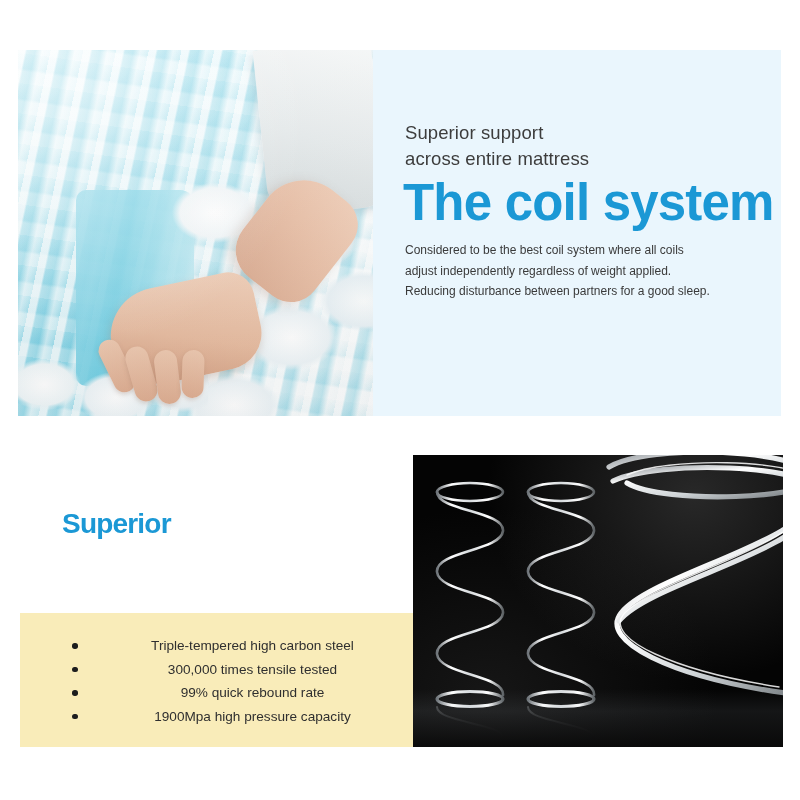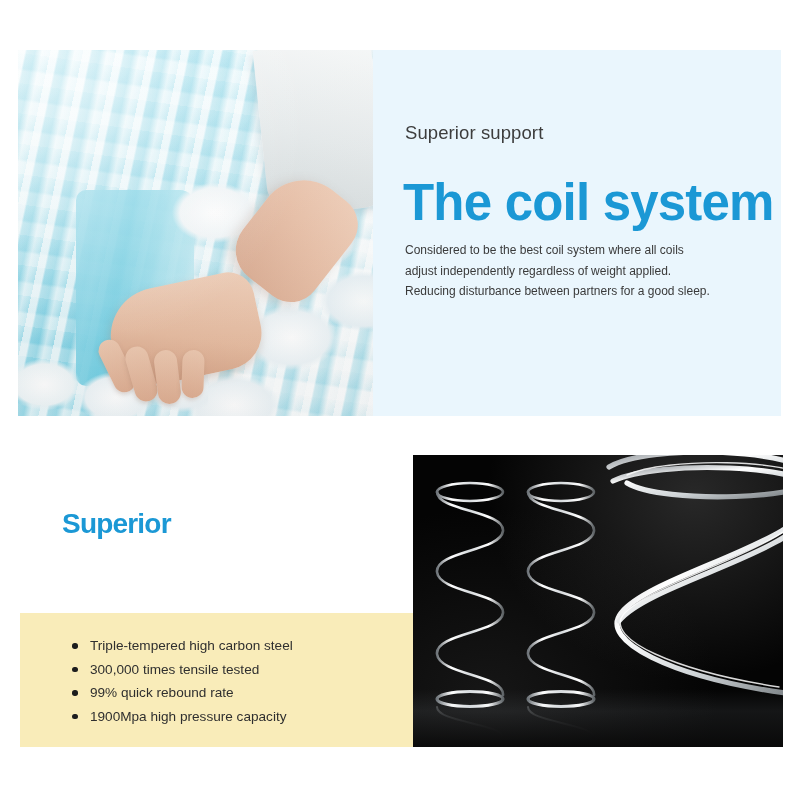--- a/index.html
+++ b/index.html
@@ -246,20 +246,21 @@
     top: 173px;
     width: 395px;
     height: 134px;
     background: #f9ecb9;
   }
 
   .bullets {
     margin: 0;
     padding: 22px 0 0 52px;
     list-style: none;
+    text-align: center;
   }
   .bullets li {
     position: relative;
     font-size: 13.6px;
     line-height: 21px;
     color: #2f2f2f;
     padding-left: 18px;
     margin-bottom: 2.5px;
   }
   .bullets li::before {
@@ -325,20 +326,21 @@
       <div class="finger f1"></div>
       <div class="finger f2"></div>
       <div class="finger f3"></div>
       <div class="finger f4"></div>
       <div class="photo-shade"></div>
     </div>
 
     <div class="top-text">
       <div class="eyebrow">
         <div>Superior support</div>
+        <div>across entire mattress</div>
       </div>
       <div class="big-heading">The coil system</div>
       <div class="body-copy">Considered to be the best coil system where all coils adjust independently regardless of weight applied. Reducing disturbance between partners for a good sleep.</div>
     </div>
 
   </div>
 
   <div class="bottom-section">
 
 

